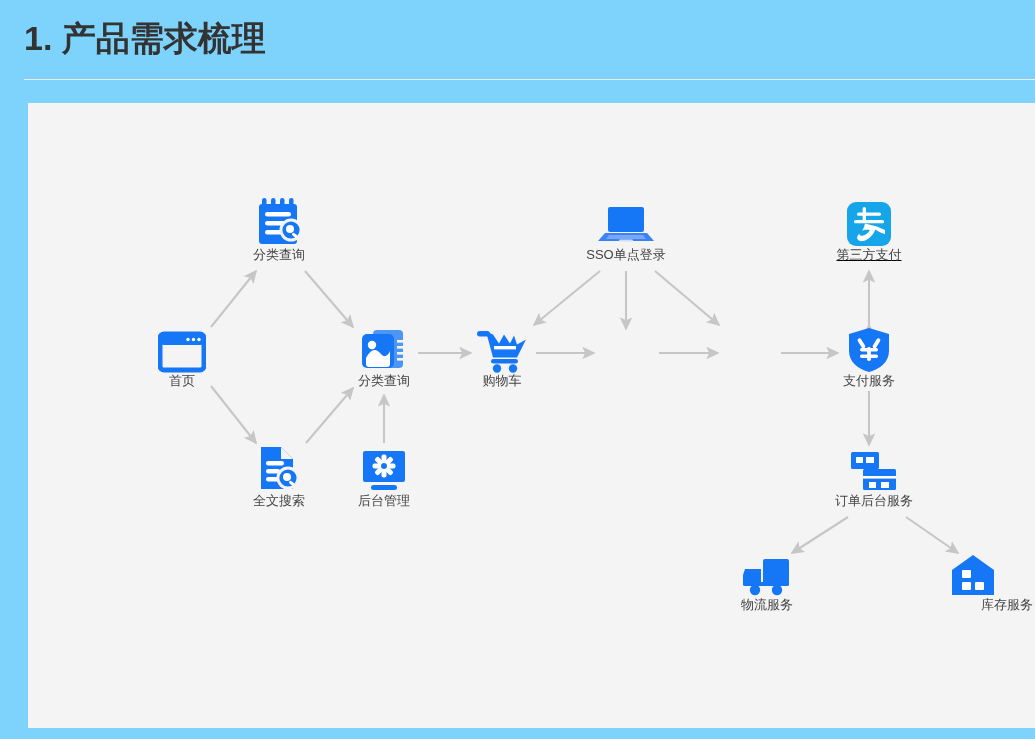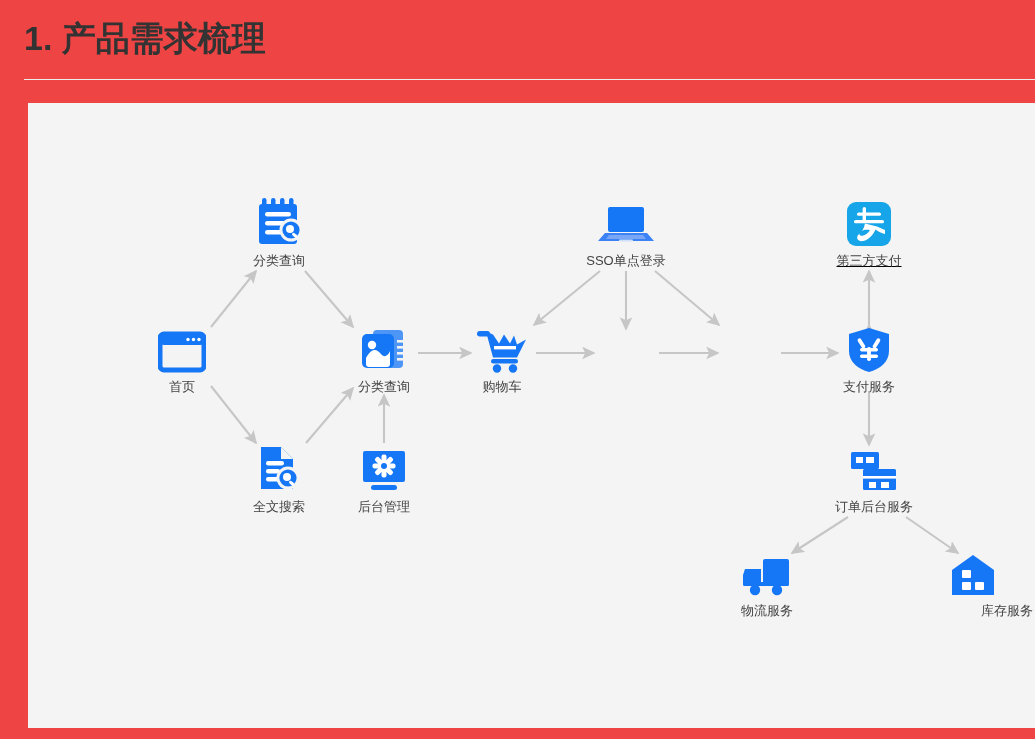--- a/index.html
+++ b/index.html
@@ -2,21 +2,21 @@
 <html><head>
 <meta charset="utf-8">
 <style>
   * { box-sizing: border-box; margin: 0; padding: 0; }
   html, body {
     width: 1035px; height: 739px;
     background: #ffffff;
     font-family: "Liberation Sans", "DejaVu Sans", sans-serif;
     overflow: hidden;
   }
-  .page { position: relative; width: 1035px; height: 739px; background:#ef4444; }
+  .page { position: relative; width: 1035px; height: 739px; background:#7dd3fc; }
 
   .title {
     position: absolute;
     left: 24px; top: 16px;
     font-size: 34px;
     font-weight: bold;
     color: #333333;
     letter-spacing: 0px;
     white-space: nowrap;
   }
@@ -44,21 +44,21 @@
     transform: translateX(-60px);
   }
   .node .glyph {
     height: 48px;
     display: flex;
     align-items: flex-end;
     justify-content: center;
   }
   .node .glyph svg { display: block; }
   .node .lbl {
-    margin-top: 6px;
+    margin-top: 0;
     font-size: 13px;
     color: #444444;
     line-height: 16px;
     white-space: nowrap;
   }
 </style>
 </head>
 <body>
 
 <div class="page">

